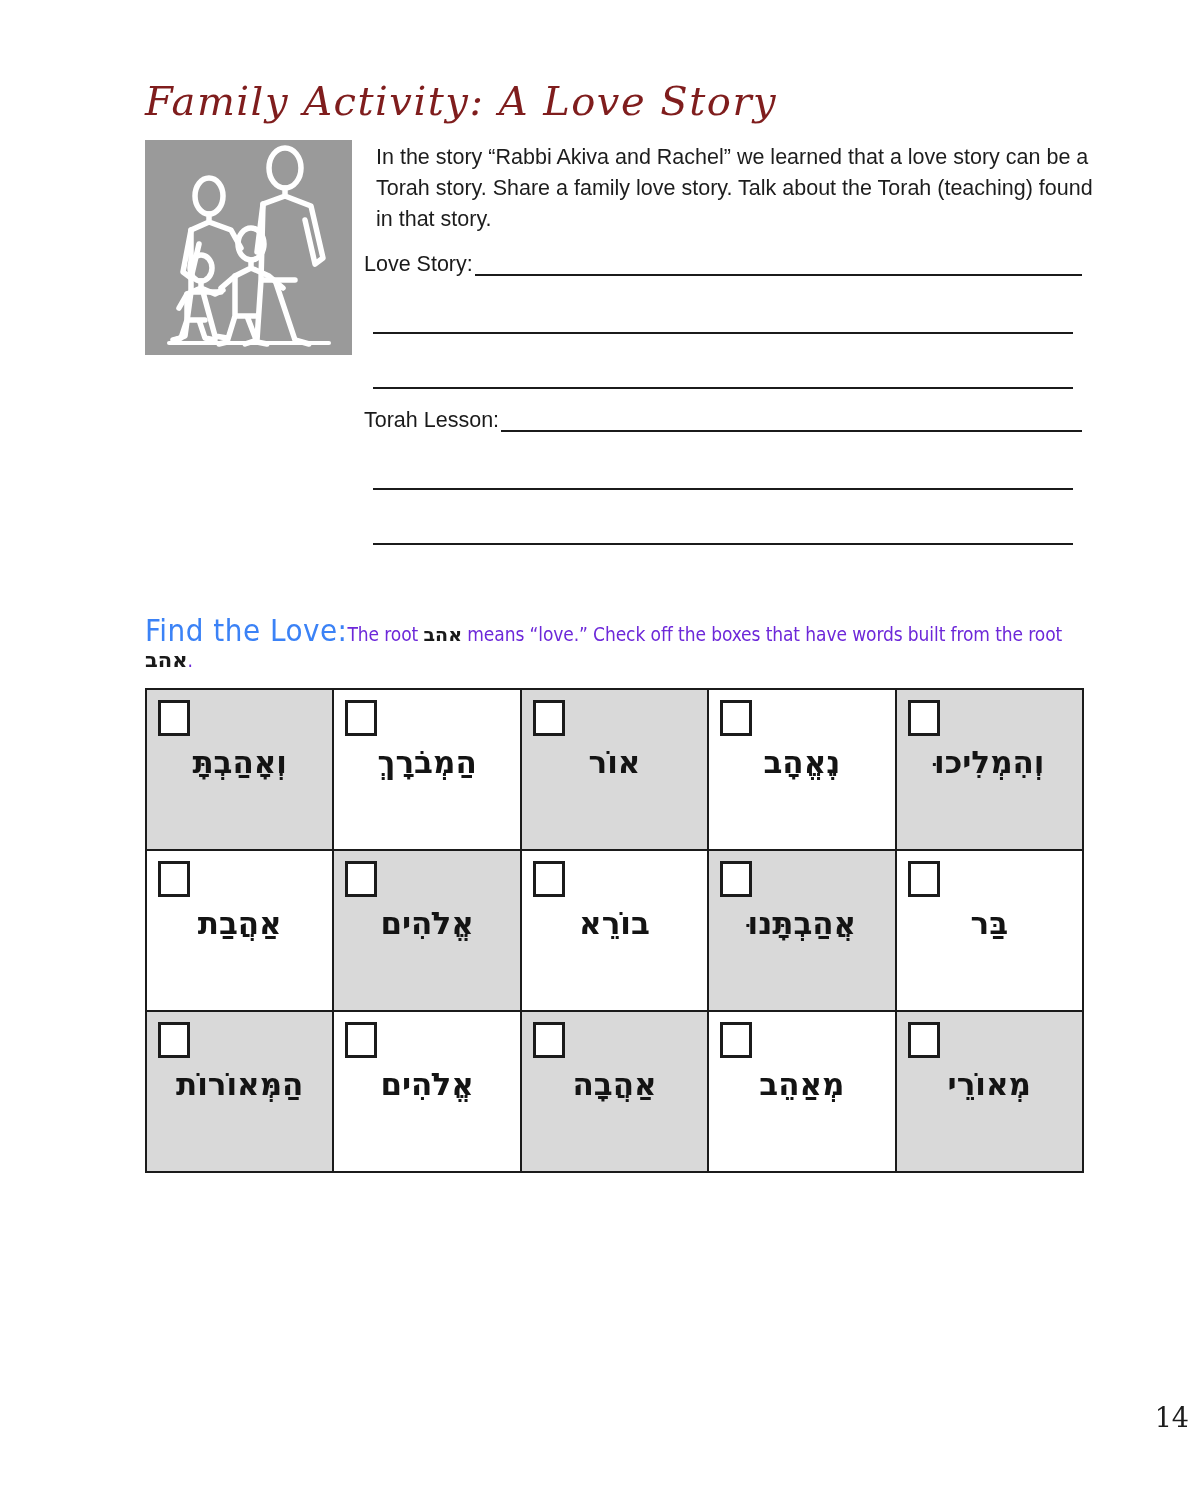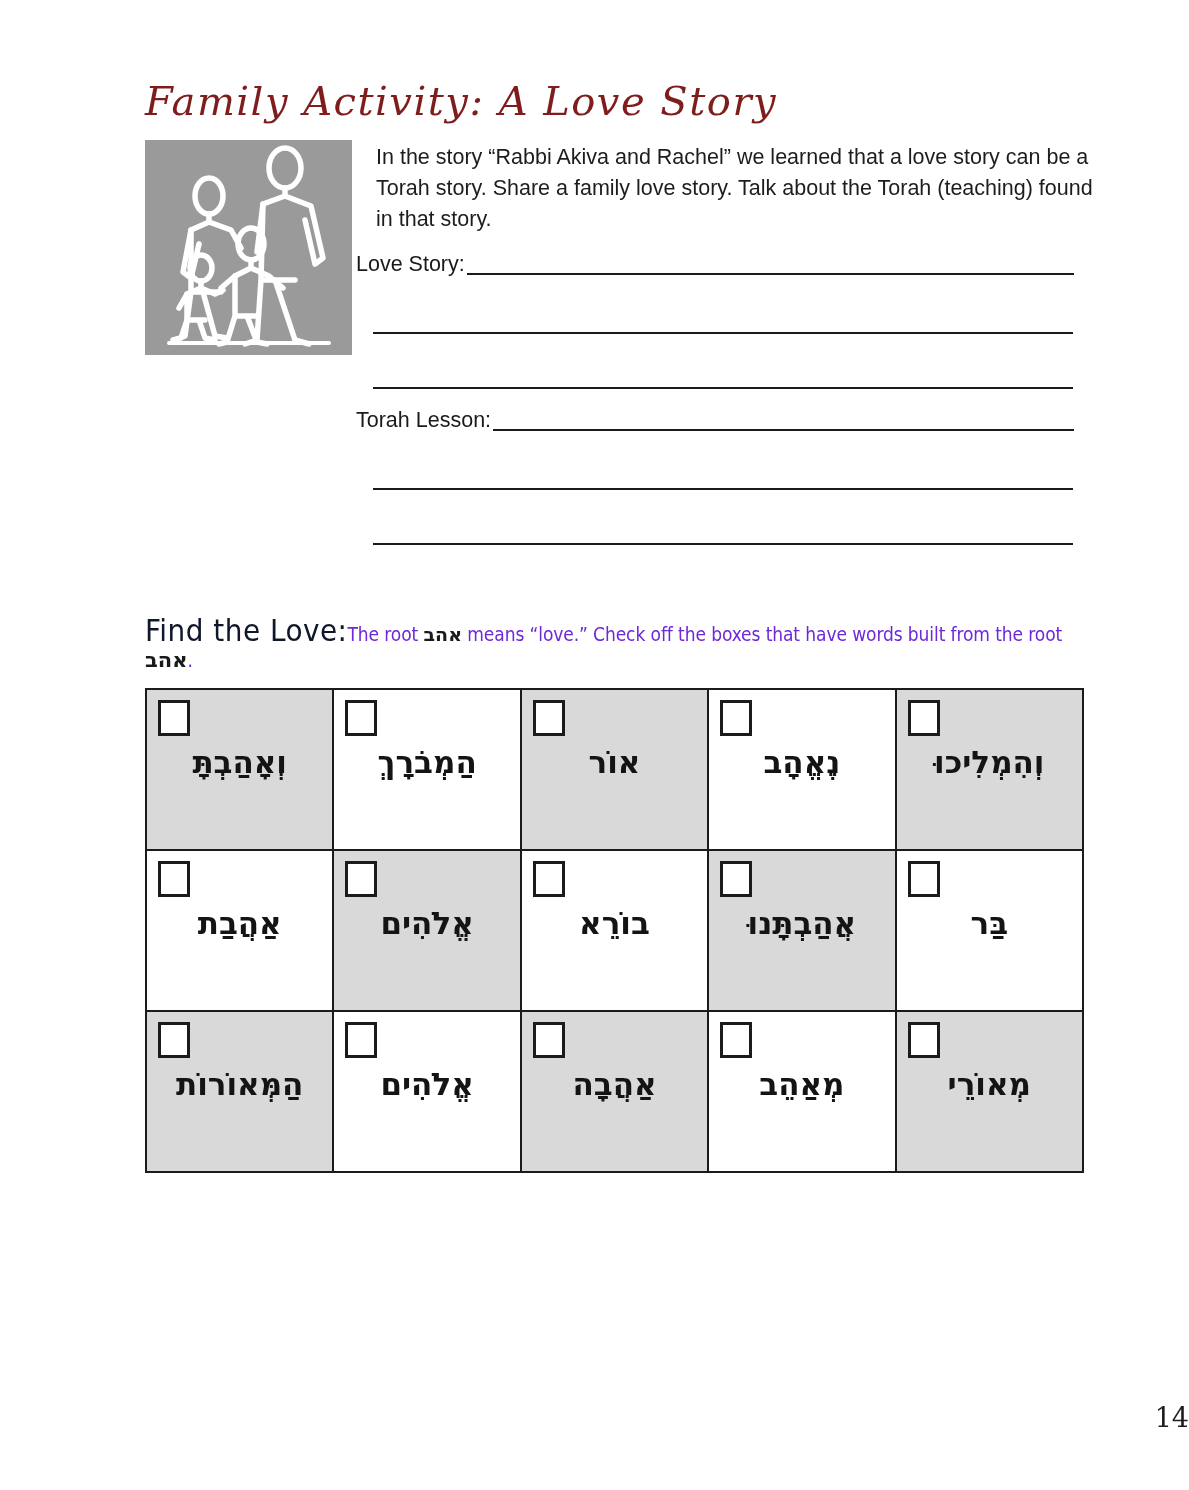--- a/index.html
+++ b/index.html
@@ -47,23 +47,23 @@
     top: 142px;
     width: 718px;
     font-size: 21.5px;
     line-height: 31px;
     color: #1d1d1d;
     margin-left: 16px;
   }
 
   .field-row {
     position: absolute;
-    left: 356px;
+    left: 364px;
     display: flex;
-    align-items: center;
+    align-items: flex-end;
     width: 718px;
   }
   .field-label {
     font-size: 21.5px;
     line-height: 24px;
     white-space: nowrap;
     padding-right: 2px;
   }
   .rule {
     flex: 1 1 auto;
@@ -89,21 +89,21 @@
   .find-block {
     position: absolute;
     left: 145px;
     top: 612px;
     width: 950px;
   }
   .find-heading {
     font-family: "DejaVu Sans Condensed", "Liberation Sans Narrow", "Liberation Sans", sans-serif;
     font-size: 31px;
     letter-spacing: 0.5px;
-    color: #0f172a;
+    color: #3b82f6;
   }
   .find-instructions {
     font-family: "DejaVu Sans Condensed", "Liberation Sans Narrow", "Liberation Sans", sans-serif;
     font-size: 19px;
     letter-spacing: -0.1px;
     color: #6d28d9;
   }
   .heb-inline {
     font-family: "DejaVu Sans", sans-serif;
     font-weight: bold;

